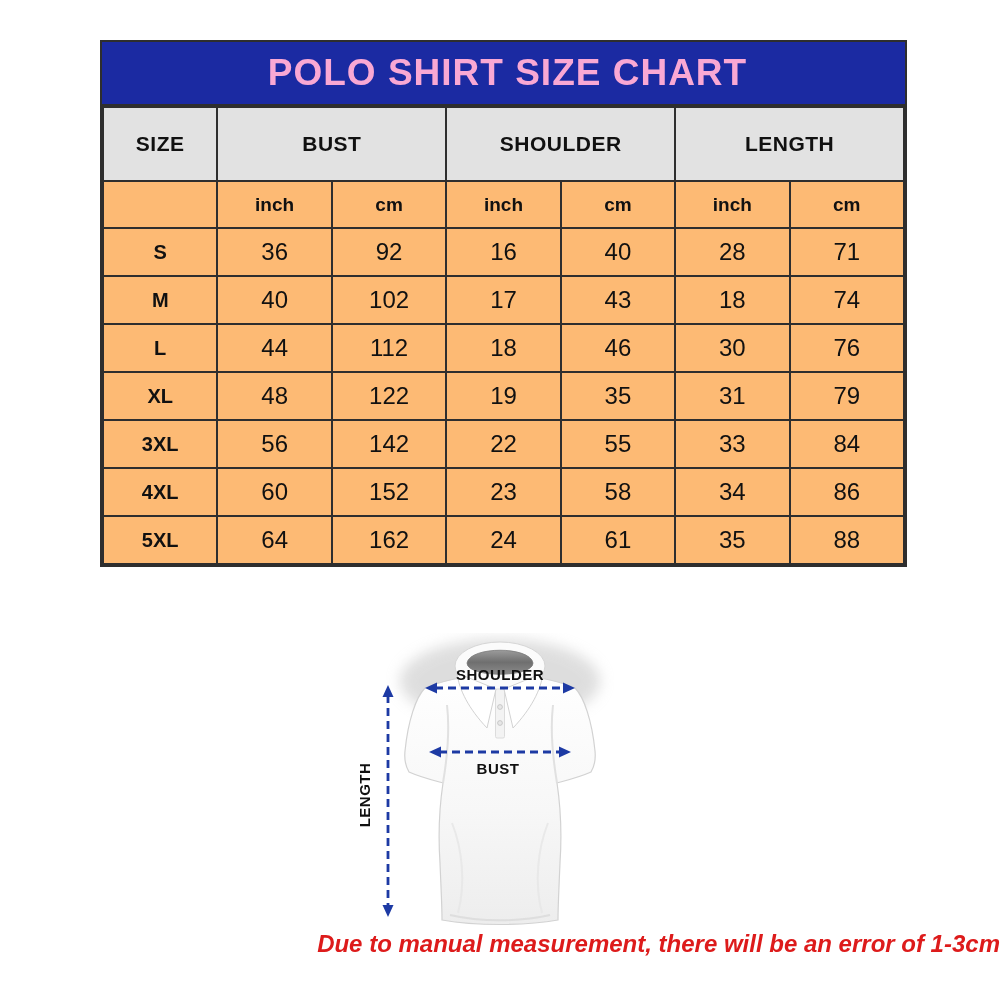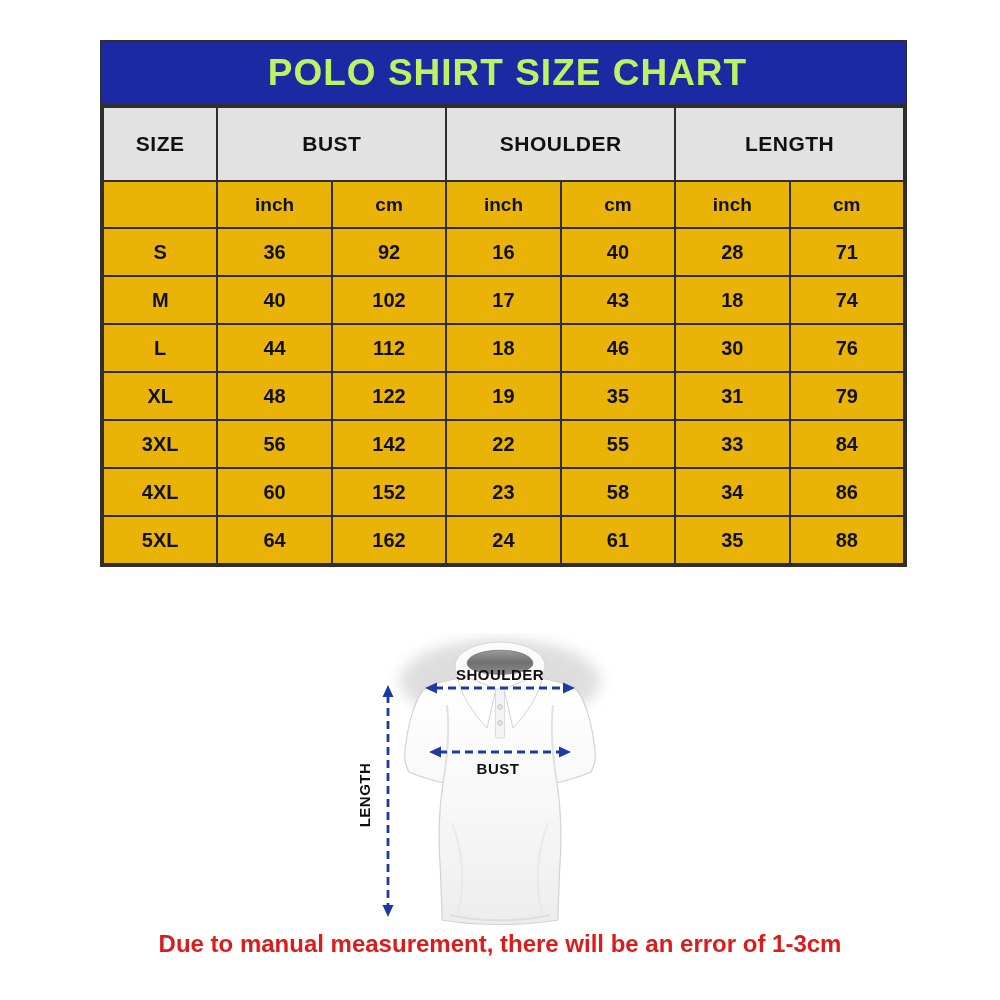--- a/index.html
+++ b/index.html
@@ -10,50 +10,50 @@
   .chart-wrap {
     position: absolute; left: 100px; top: 40px; width: 803px;
     border: 2px solid var(--grid-border, #2e2e2e);
   }
   .title-bar {
     height: 62px; background: var(--header-blue, #1b2aa2);
     border-bottom: 2px solid var(--grid-border, #2e2e2e);
     display: flex; align-items: center; justify-content: center;
   }
   .title-bar span {
-    color: #bef264; font-size: 37px; font-weight: bold; letter-spacing: 1px;
+    color: #f9a8d4; font-size: 37px; font-weight: bold; letter-spacing: 1px;
     white-space: nowrap;
     margin-left: 8px;
   }
   table.size-table {
     border-collapse: collapse; table-layout: fixed; width: 100%;
-    background: #eab308;
+    background: #fdba74;
   }
   table.size-table td, table.size-table th {
     border: 2px solid var(--grid-border, #2e2e2e);
     text-align: center; vertical-align: middle; padding: 0;
   }
   tr.group-row th {
     height: 72px; background: var(--header-gray, #e2e2e2);
     font-size: 21px; font-weight: bold; letter-spacing: 0.5px;
   }
   tr.unit-row td { height: 45px; font-size: 19px; font-weight: bold; }
-  tr.data-row td { height: 46px; font-size: 20px; font-weight: bold; }
+  tr.data-row td { height: 46px; font-size: 24px; font-weight: normal; }
   tr.data-row td.size-cell { font-weight: bold; font-size: 20px; }
 
   .diagram { position: absolute; left: 350px; top: 633px; width: 320px; height: 302px; }
   .diagram svg { display: block; }
   .meas-label { font-family: "Liberation Sans", sans-serif; font-size: 15px; font-weight: bold; fill: #101010; letter-spacing: 0.5px; }
   .dash-line { stroke: var(--arrow-blue, #1d3aa4); stroke-width: 2.8; stroke-dasharray: 8 5; fill: none; }
   .arrow-head { fill: var(--arrow-blue, #1d3aa4); stroke: none; }
 
   .note {
     position: absolute; left: 0; top: 930px; width: 1000px;
-    text-align: center; font-size: 24px; font-weight: bold;
-    color: var(--note-red, #dd1b1b); white-space: nowrap;
+    text-align: right; font-size: 24px; font-weight: bold;
+    color: var(--note-red, #dd1b1b); white-space: nowrap; font-style: italic;
   }
 </style>
 </head>
 <body>
 
 <div class="chart-wrap">
   <div class="title-bar">
     <span>POLO SHIRT SIZE CHART</span>
   </div>
   <table class="size-table">

